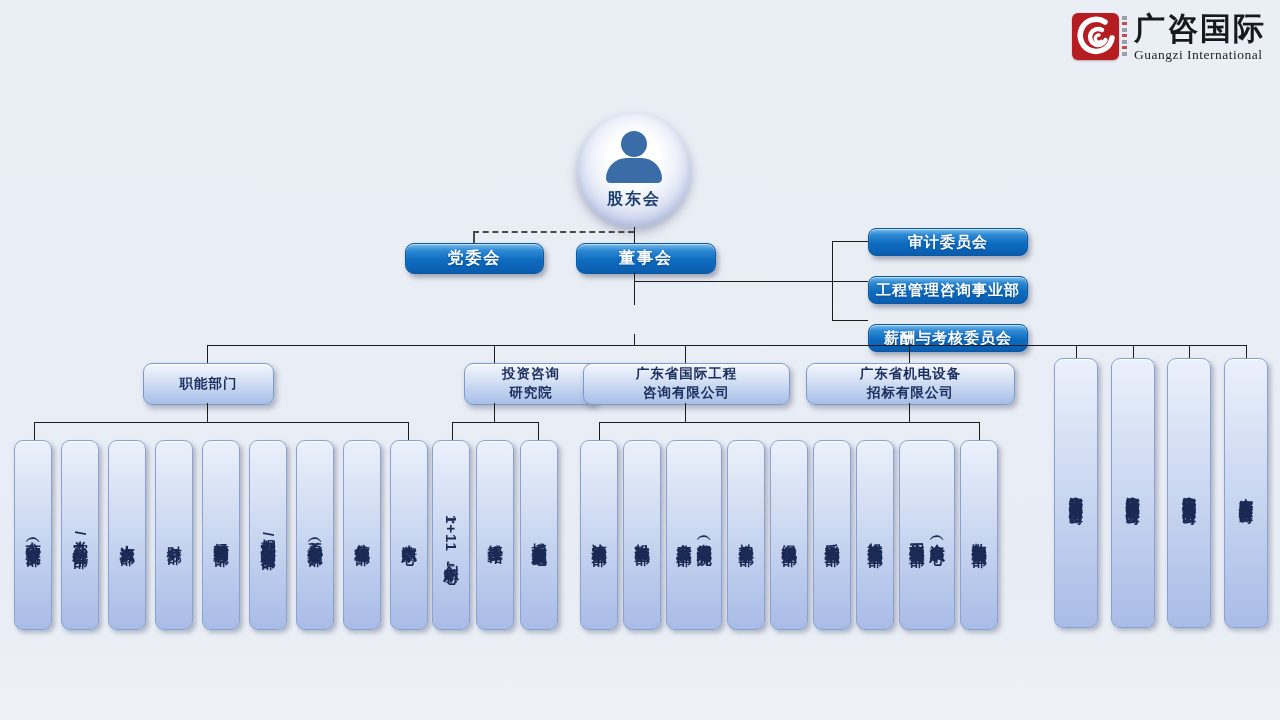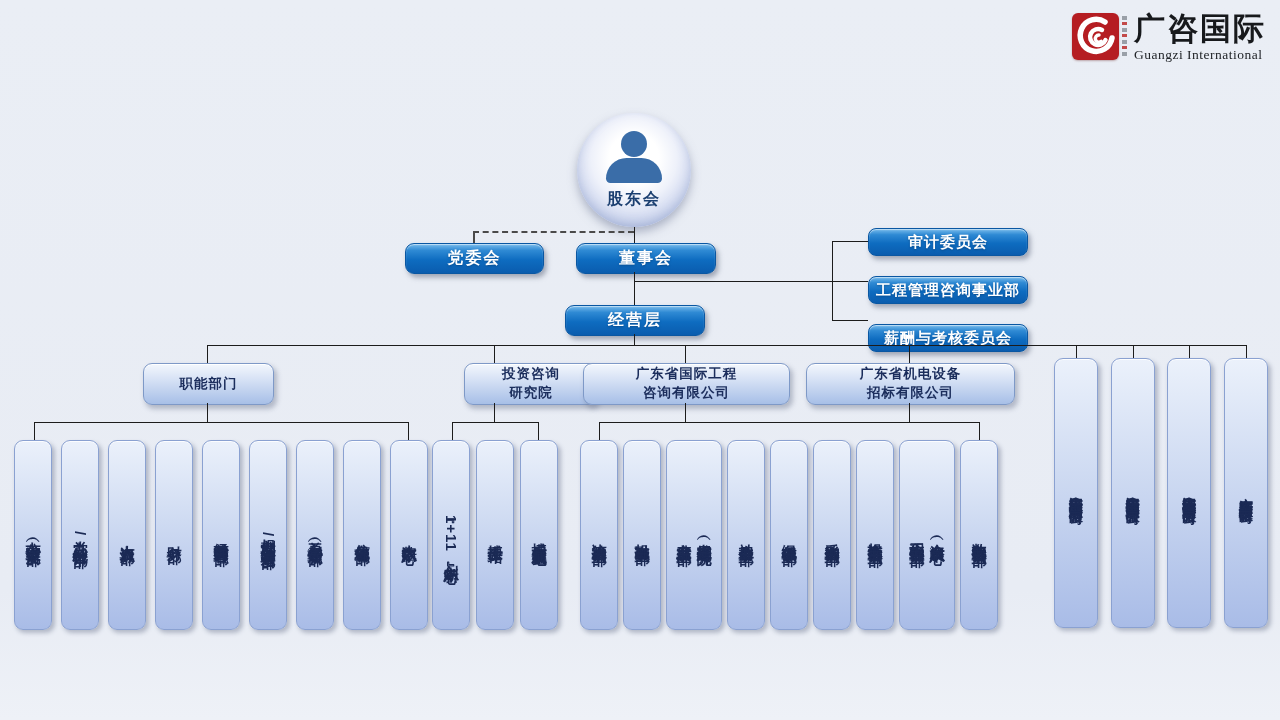--- a/index.html
+++ b/index.html
@@ -101,21 +101,20 @@
   <div class="circle">
     <div class="person">
       <div class="head"></div>
         <div class="body"></div>
     </div>
     <div class="cap">股东会</div>
   </div>
 
   <div class="node-dark" style="left:405px;top:243px;width:137px;height:29px;">党委会</div>
   <div class="node-dark" style="left:565px;top:243px;width:138px;height:29px;margin-left:11px;">董事会</div>
-  <div class="node-dark" style="left:565px;top:305px;width:138px;height:29px;">经营层</div>
 
   <div class="committees">
 
   <div class="node-dark small">审计委员会</div>
       <div class="node-dark small">工程管理咨询事业部</div>
       <div class="node-dark small">薪酬与考核委员会</div>
     </div>
 
   <div class="node-light" style="left:143px;top:363px;width:129px;height:40px;">职能部门</div>
   <div class="node-light" style="left:428px;top:363px;width:132px;height:40px;margin-left:36px;">投资咨询

